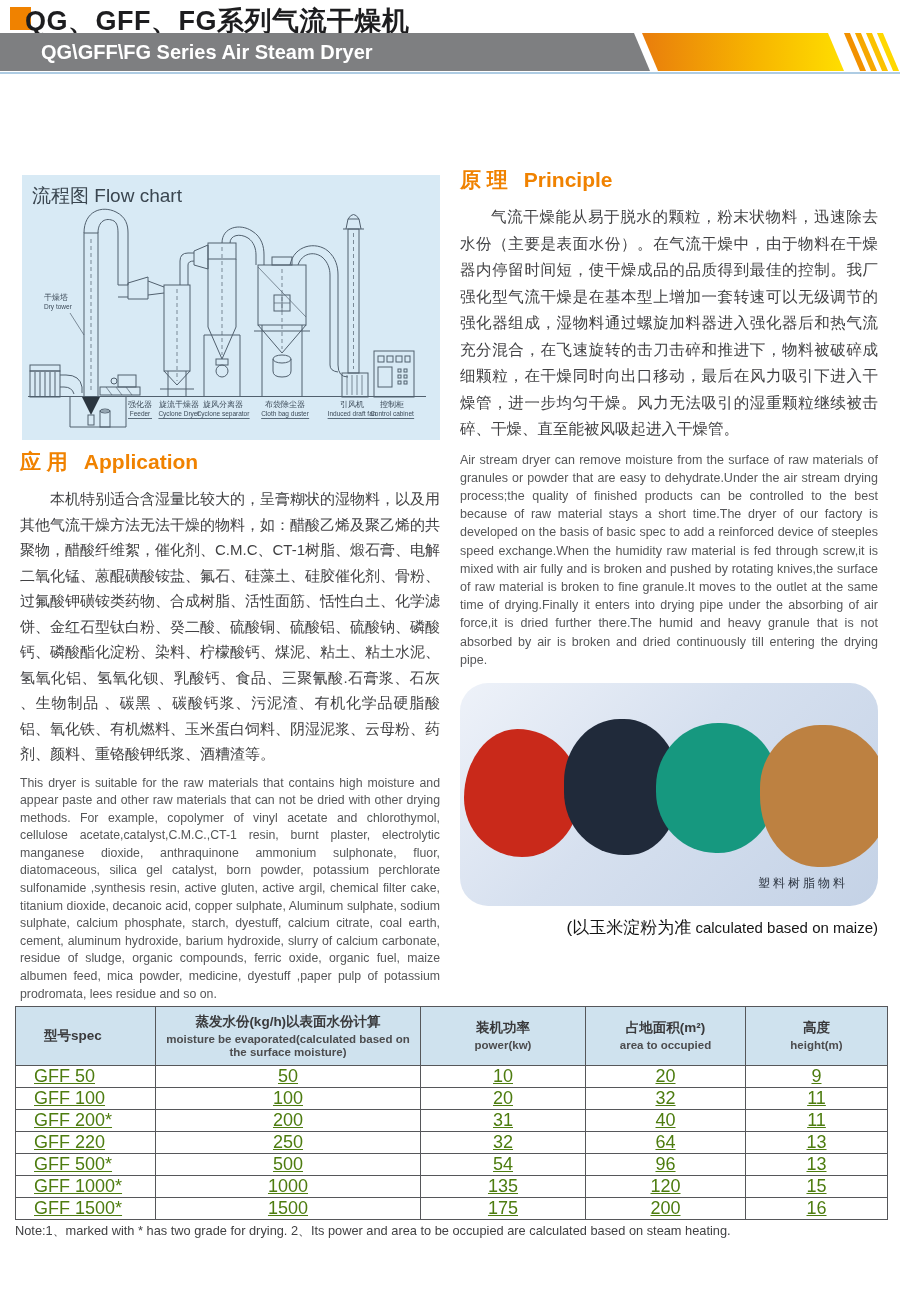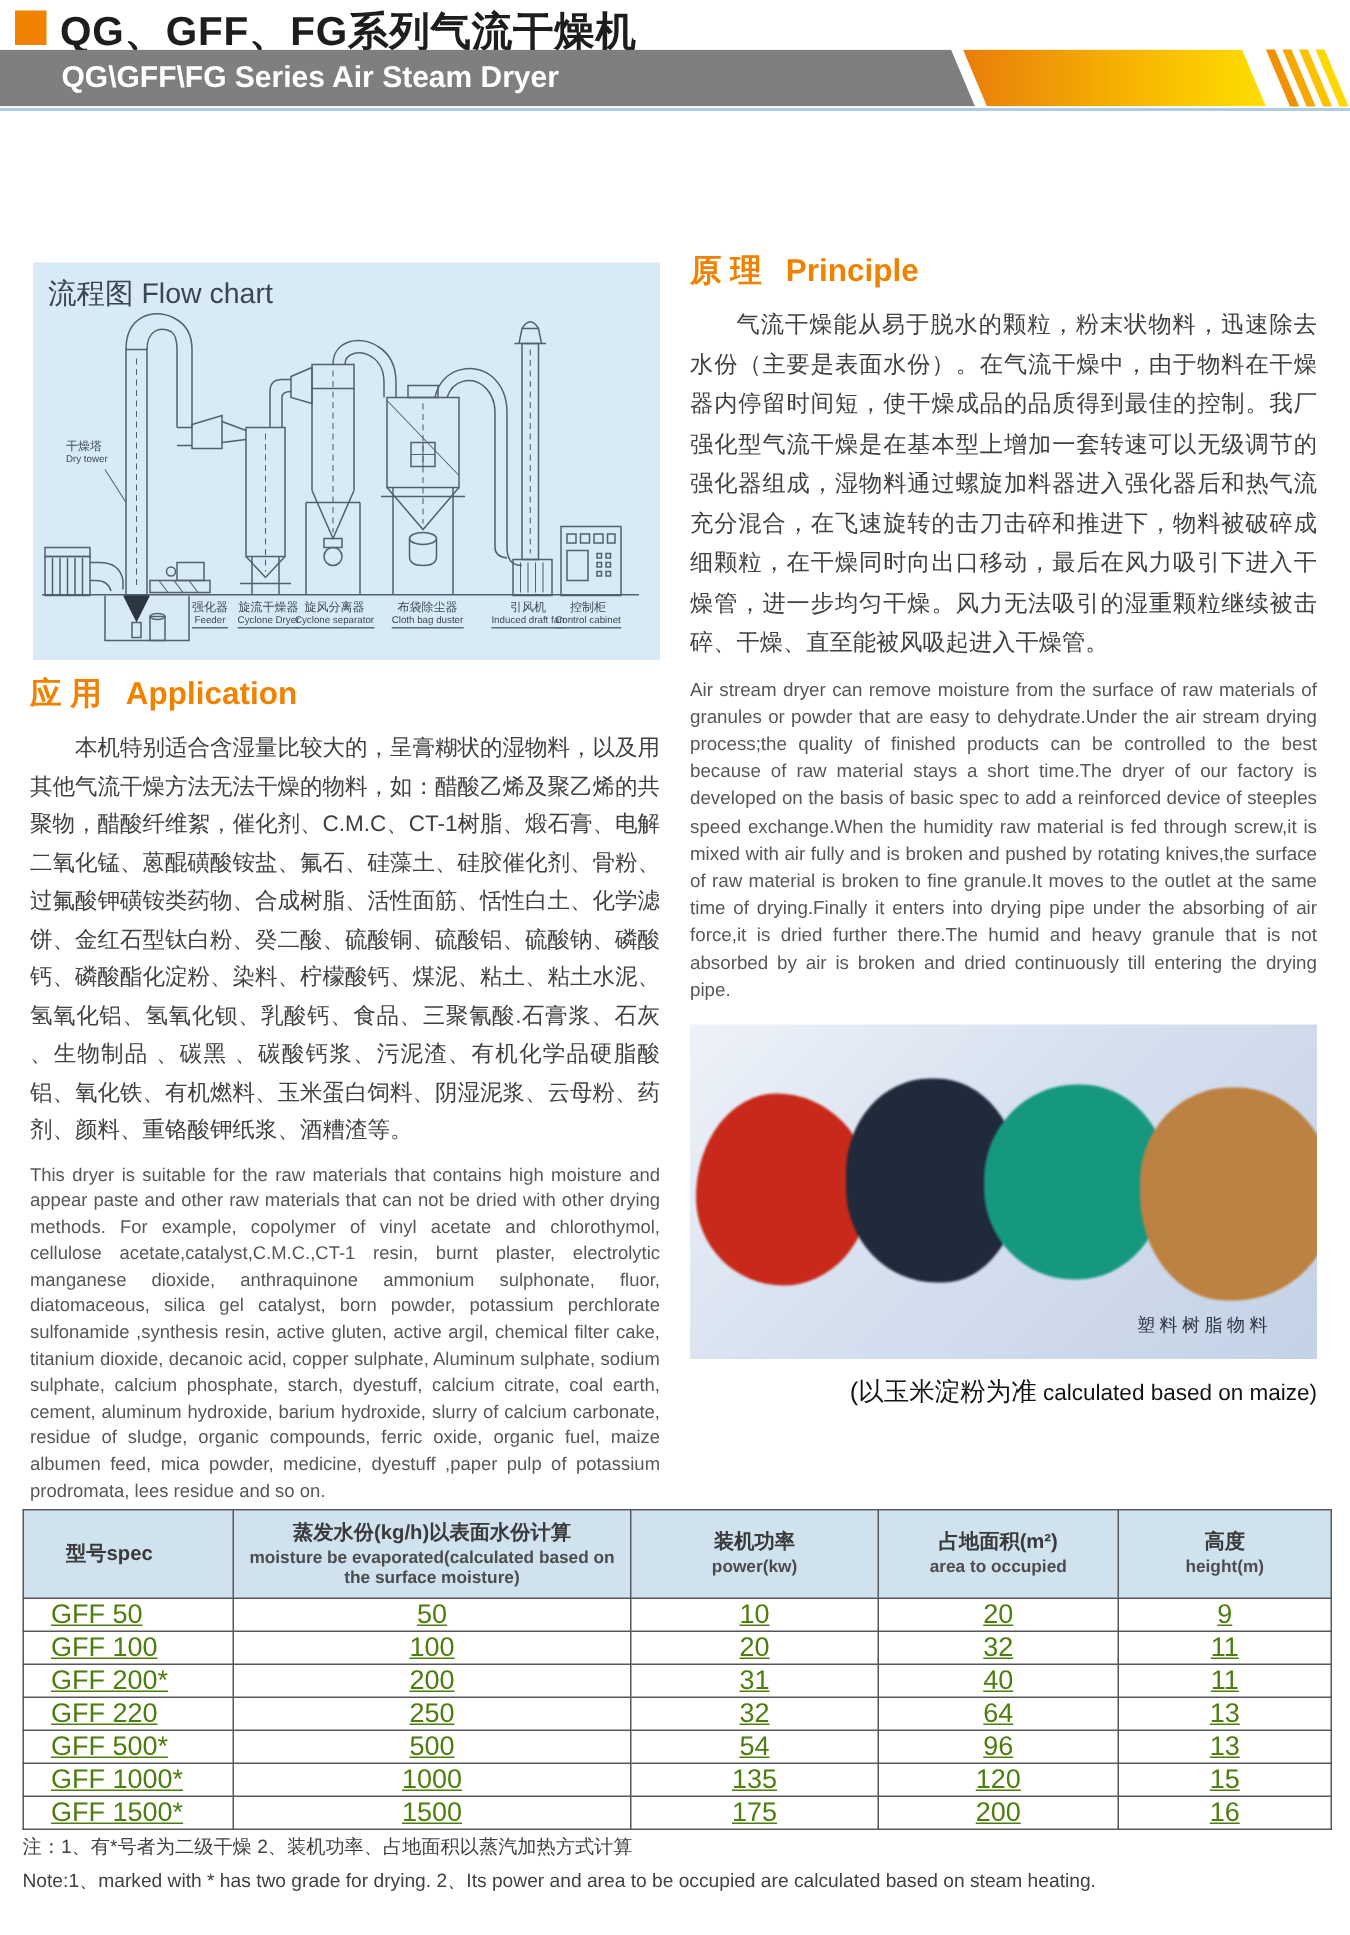--- a/index.html
+++ b/index.html
@@ -1,21 +1,21 @@
 <!DOCTYPE html>
 <html><head>
 <meta charset="utf-8">
 <style>
   html,body{margin:0;padding:0;background:#fff;}
   body{font-family:"Liberation Sans",sans-serif;-webkit-font-smoothing:antialiased;}
   .page{position:relative;width:900px;height:1290px;background:#fff;overflow:hidden;}
 
   
   .hdr-square{position:absolute;left:10px;top:7px;width:21px;height:23px;background:#f08200;}
-  .hdr-title{position:absolute;left:40px;top:3px;font-size:27px;font-weight:bold;color:#1d1d1f;letter-spacing:.5px;}
+  .hdr-title{position:absolute;left:25px;top:3px;font-size:27px;font-weight:bold;color:#1d1d1f;letter-spacing:.5px;}
   .hdr-banner{position:absolute;left:0;top:33px;width:650px;height:38px;background:#7e7f81;
               clip-path:polygon(0 0,634px 0,650px 100%,0 100%);}
   .hdr-banner-text{position:absolute;left:41px;top:0;line-height:38px;font-size:20px;font-weight:bold;color:#fff;}
   .hdr-grad{position:absolute;left:642px;top:33px;width:206px;height:38px;
             background:linear-gradient(90deg,#e97d0c,#f7b500 55%,#ffe000);
             clip-path:polygon(0 0,186px 0,202px 100%,16px 100%);}
   .hdr-stripe{position:absolute;top:33px;width:6px;height:38px;transform:skewX(23deg);transform-origin:center;}
   .hdr-rule{position:absolute;left:0;top:72px;width:900px;height:2px;background:#aecce3;}
 
   
@@ -33,21 +33,21 @@
   .col-right{position:absolute;left:460px;top:166px;width:418px;}
   .section-heading{font-size:21px;font-weight:bold;color:#f08200;margin:0 0 10px 0;}
   .section-heading .en{margin-left:16px;}
   .cn-para{font-size:15px;line-height:25.5px;color:#414143;text-align:justify;text-indent:2em;margin:0;}
   .en-para{font-size:12.3px;line-height:17.6px;color:#565759;text-align:justify;margin:8px 0 0 0;}
   .col-right .cn-para{font-size:15.5px;line-height:26.5px;}
   .col-right .en-para{font-size:12.5px;line-height:18.2px;}
 
   
   .photo{position:relative;width:418px;height:223px;margin-top:14px;overflow:hidden;
-         background:linear-gradient(135deg,#eef2f9 0%,#d6e0ef 45%,#c4d2e6 100%);}
+         background:linear-gradient(135deg,#eef2f9 0%,#d6e0ef 45%,#c4d2e6 100%);border-radius:28px;}
   .pile{position:absolute;filter:blur(.6px);}
   .pile.red {left:4px;  top:46px;width:116px;height:128px;border-radius:46% 54% 50% 50%/54% 50% 50% 46%;}
   .pile.navy{left:104px;top:36px;width:116px;height:136px;border-radius:50% 50% 46% 54%/48% 52% 52% 48%;}
   .pile.teal{left:196px;top:40px;width:122px;height:130px;border-radius:52% 48% 50% 50%/50% 48% 54% 48%;}
   .pile.tan {left:300px;top:42px;width:130px;height:142px;border-radius:48% 52% 54% 46%/46% 54% 50% 52%;}
   .photo-label{position:absolute;right:30px;bottom:14px;font-size:12px;color:#2e3642;letter-spacing:3px;}
   .photo-caption{text-align:right;margin-top:10px;color:#141414;}
   .photo-caption .cap-cn{font-size:17px;}
   .photo-caption .cap-en{font-size:15px;}
 
@@ -318,17 +318,16 @@
             <td>1500</td>
             <td>175</td>
             <td>200</td>
             <td>16</td>
           </tr>
         </tbody>
     </table>
   </div>
 
   <div class="notes">
-    <p class="note-line">注：1、有*号者为二级干燥 2、装机功率、占地面积以蒸汽加热方式计算</p>
     <p class="note-line">Note:1、marked with * has two grade for drying.  2、Its power and area to be occupied are calculated based on steam heating.</p>
   </div>
 
 </div>
 
 </body></html>

